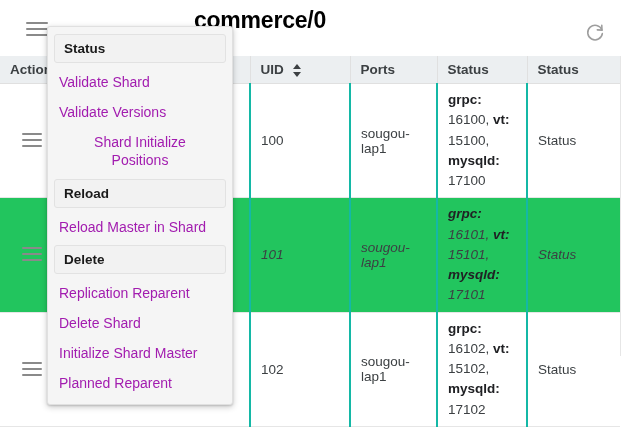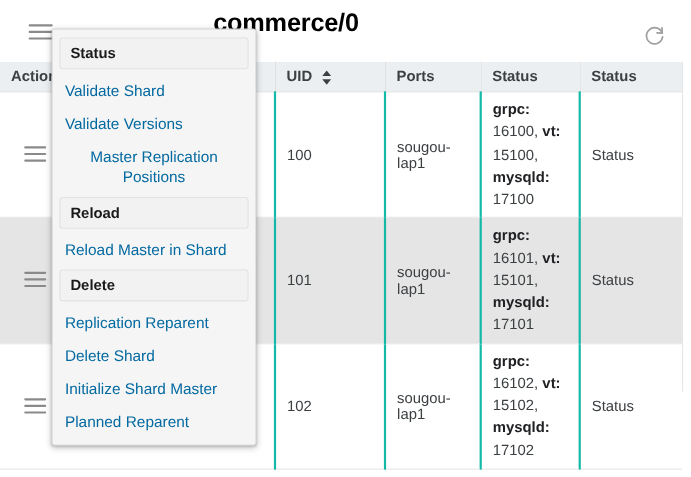--- a/index.html
+++ b/index.html
@@ -88,21 +88,21 @@
   #shard-table td {
     border-right: 2px solid #14b8a6;
     border-bottom: 1px solid #e6e6e6;
     padding: 6px 10px;
     vertical-align: middle;
     color: #3c4043;
     font-size: 13.5px;
     box-sizing: border-box;
   }
   #shard-table td:last-child { border-right: none; }
-  tr.row-alt td { background: #e5e5e5; }
+  tr.row-alt td { background: #22c55e; font-style: italic; }
   tr.row-plain td { background: #ffffff; }
 
   .col-actions { width: 250px; }
   .col-uid     { width: 100px; }
   .col-host    { width: 87px; }
   .col-ports   { width: 90px; }
   .col-status  { width: 93px; }
 
   .sort-icon {
     display: inline-block;
@@ -157,21 +157,21 @@
     background: #f2f2f2;
     border: 1px solid #e2e2e2;
     border-radius: 3px;
     font-size: 13.5px;
     font-weight: bold;
     color: #1a1a1a;
   }
   .menu-item {
     padding: 7px 9px 7px 11px;
     font-size: 14px;
-    color: #0369a1;
+    color: #a21caf;
     cursor: pointer;
     white-space: normal;
   }
   .menu-item.centered { text-align: center; padding-left: 18px; padding-right: 18px; line-height: 1.25; }
 </style>
 </head>
 <body>
 
 <div id="topbar">
 
@@ -259,21 +259,21 @@
   </tbody>
 </table>
 
 <div id="table-scroll-gutter"></div>
 
 <div id="action-menu">
 
   <div class="menu-section">Status</div>
   <div class="menu-item">Validate Shard</div>
   <div class="menu-item">Validate Versions</div>
-  <div class="menu-item centered">Master Replication Positions</div>
+  <div class="menu-item centered">Shard Initialize Positions</div>
 
   <div class="menu-section">Reload</div>
   <div class="menu-item">Reload Master in Shard</div>
 
   <div class="menu-section">Delete</div>
   <div class="menu-item">Replication Reparent</div>
   <div class="menu-item">Delete Shard</div>
 
   <div class="menu-item">Initialize Shard Master</div>
   <div class="menu-item">Planned Reparent</div>

